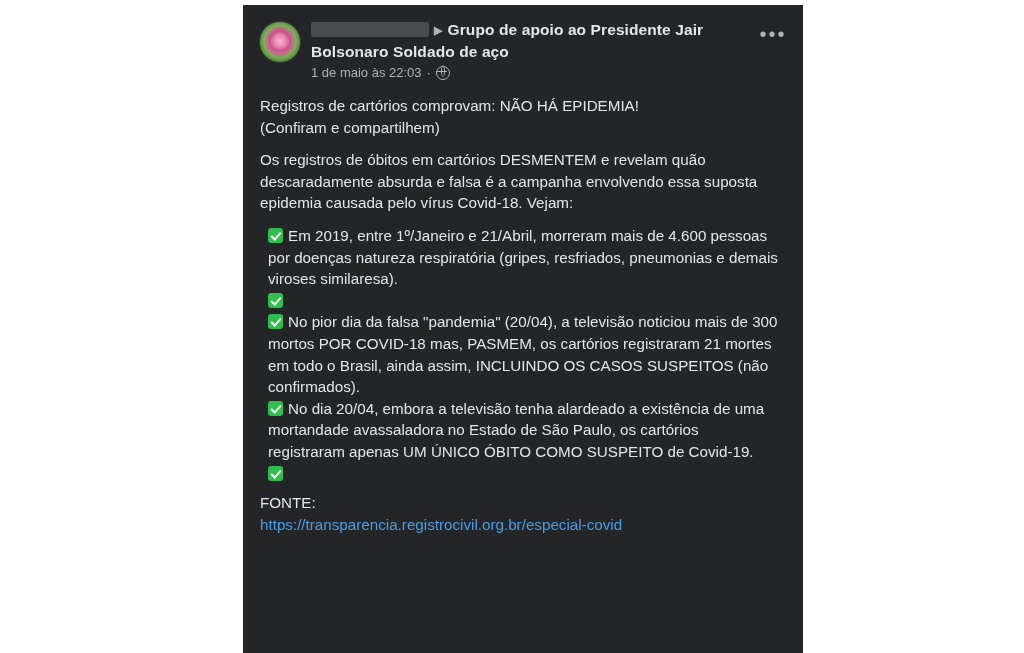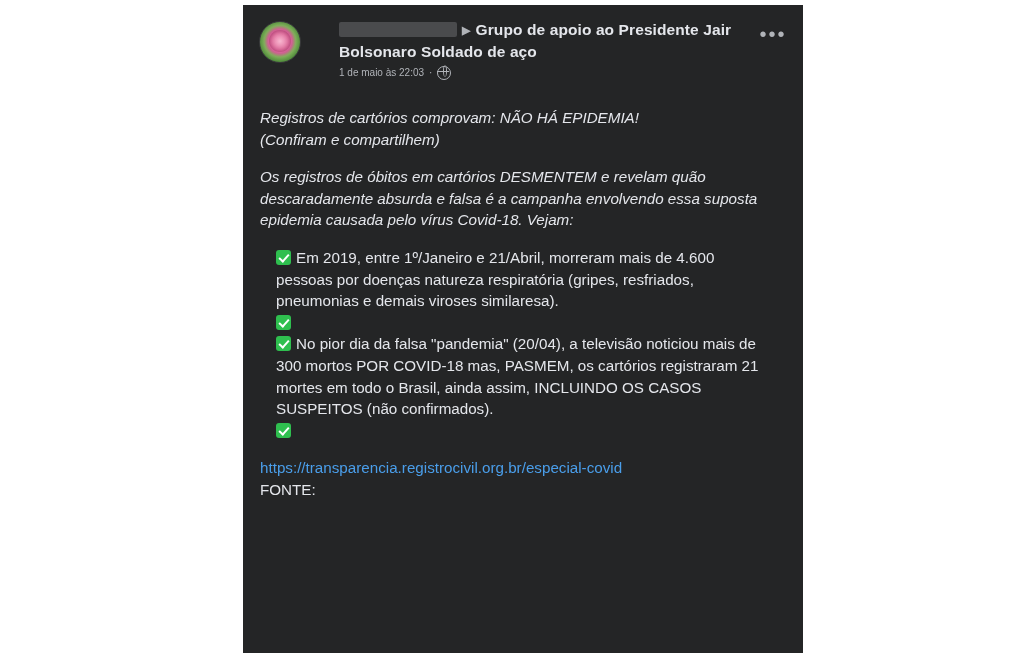--- a/index.html
+++ b/index.html
@@ -24,21 +24,20 @@
     width: 560px;
     height: 648px;
     background: #242526;
     overflow: hidden;
   }
   .post-header {
     display: flex;
     align-items: flex-start;
     padding: 14px 16px 0 16px;
     position: relative;
-    gap: 28px;
   }
   .avatar {
     width: 40px;
     height: 40px;
     border-radius: 50%;
     flex: 0 0 40px;
     margin-top: 2px;
     background: radial-gradient(circle at 50% 48%, #f7b6cf 0%, #e87ca8 28%, #cf5f92 42%, #7fae5a 55%, #4f8c3a 72%, #2f5c26 100%);
     border: 1px solid #3a3b3c;
     position: relative;
@@ -77,21 +76,21 @@
   }
   .caret {
     display: inline-block;
     color: #b0b3b8;
     font-size: 11px;
     margin-right: 5px;
     vertical-align: 1px;
   }
   .meta-line {
     margin-top: 2px;
-    font-size: 10px;
+    font-size: 13px;
     color: #b0b3b8;
     display: flex;
     align-items: center;
     gap: 5px;
     line-height: 17px;
   }
   .globe {
     display: inline-block;
     width: 12px;
     height: 12px;
@@ -128,25 +127,24 @@
     text-align: center;
     cursor: pointer;
   }
   .post-body {
     padding: 10px 17px 0 17px;
     color: #e4e6eb;
     font-size: 15.2px;
     line-height: 21.6px;
   }
   .para {
-    margin: 16px 0 11px 0;
+    margin: 4px 0 11px 0;
     white-space: pre-wrap;
-    font-style: italic;
-  }
-  .bullet-block { margin: 16px; }
+  }
+  .bullet-block { margin: 8px; }
   .bullet-line {
     margin: 0;
     white-space: pre-wrap;
   }
   .check {
     display: inline-block;
     width: 15px;
     height: 15px;
     border-radius: 3px;
     background: #2fbf4f;
@@ -195,21 +193,22 @@
 
     <div class="post-body">
       <p class="para">Registros de cartórios comprovam: NÃO HÁ EPIDEMIA!
 (Confiram e compartilhem)</p>
       <p class="para">Os registros de óbitos em cartórios DESMENTEM e revelam quão descaradamente absurda e falsa é a campanha envolvendo essa suposta epidemia causada pelo vírus Covid-18. Vejam:</p>
 
       <div class="bullet-block">
         <p class="bullet-line"><span class="check"></span><span>Em 2019, entre 1º/Janeiro e 21/Abril, morreram mais de 4.600 pessoas por doenças natureza respiratória (gripes, resfriados, pneumonias e demais viroses similaresa).</span></p>
         <p class="bullet-line"><span class="check"></span></p>
         <p class="bullet-line"><span class="check"></span><span>No pior dia da falsa "pandemia" (20/04), a televisão noticiou mais de 300 mortos POR COVID-18 mas, PASMEM, os cartórios registraram 21 mortes em todo o Brasil, ainda assim, INCLUINDO OS CASOS SUSPEITOS (não confirmados).</span></p>
+        <p class="bullet-line"><span class="check"></span><span>No dia 20/04, embora a televisão tenha alardeado a existência de uma mortandade avassaladora no Estado de São Paulo, os cartórios registraram apenas UM ÚNICO ÓBITO COMO SUSPEITO de Covid-19.</span></p>
         <p class="bullet-line"><span class="check"></span></p>
       </div>
 
+      <p class="bullet-line">FONTE:</p>
       <p class="bullet-line"><a class="link" href="#">https://transparencia.registrocivil.org.br/especial-covid</a></p>
-      <p class="bullet-line">FONTE:</p>
     </div>
 
   </div>
 </div>
 
 </body></html>

